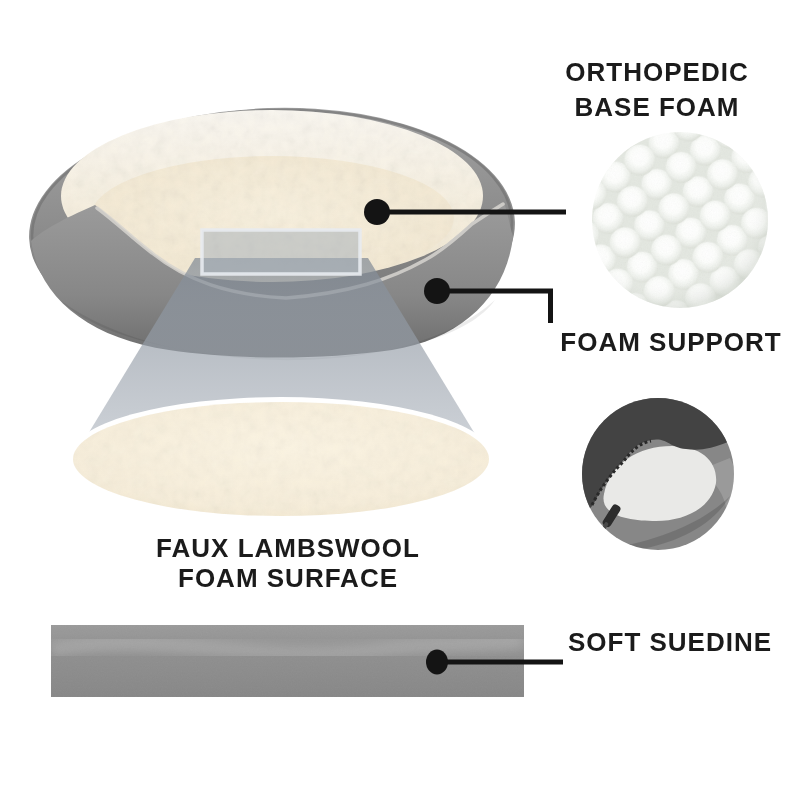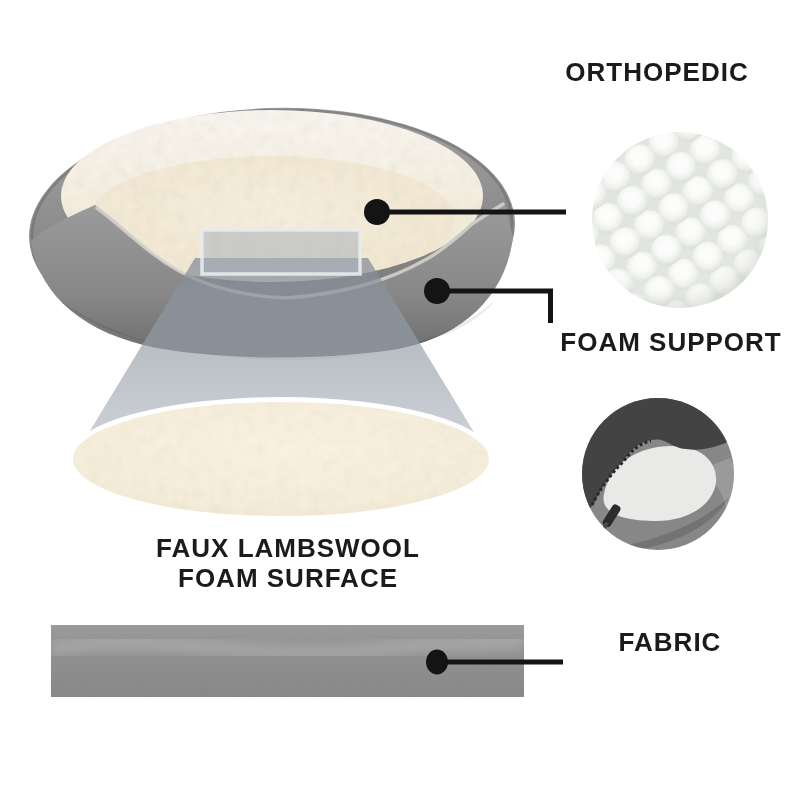--- a/index.html
+++ b/index.html
@@ -185,28 +185,29 @@
       <path d="M 437,291 H 550.5 V 323" fill="none" stroke-width="5" stroke-linejoin="miter" stroke="#141414"></path>
       <circle cx="437" cy="291" r="13" fill="#141414"></circle>
 
       <path d="M 437,662 H 563" fill="none" stroke-width="5" stroke="#141414"></path>
       <ellipse cx="437" cy="662" rx="11" ry="12.5" fill="#141414"></ellipse>
     </g>
   </svg>
 
   <div class="label" id="label-orthopedic">
     <div class="ln">ORTHOPEDIC</div>
+    <div class="ln">BASE FOAM</div>
   </div>
 
   <div class="label" id="label-foam-wall">
     <div class="ln">FOAM SUPPORT</div>
   </div>
 
   <div class="label" id="label-lambswool">
     <div class="ln">FAUX LAMBSWOOL</div>
     <div class="ln">FOAM SURFACE</div>
   </div>
 
   <div class="label" id="label-suedine">
-    <div class="ln">FABRIC</div>
+    <div class="ln">SOFT SUEDINE</div>
   </div>
 
 </div>
 
 </body></html>

